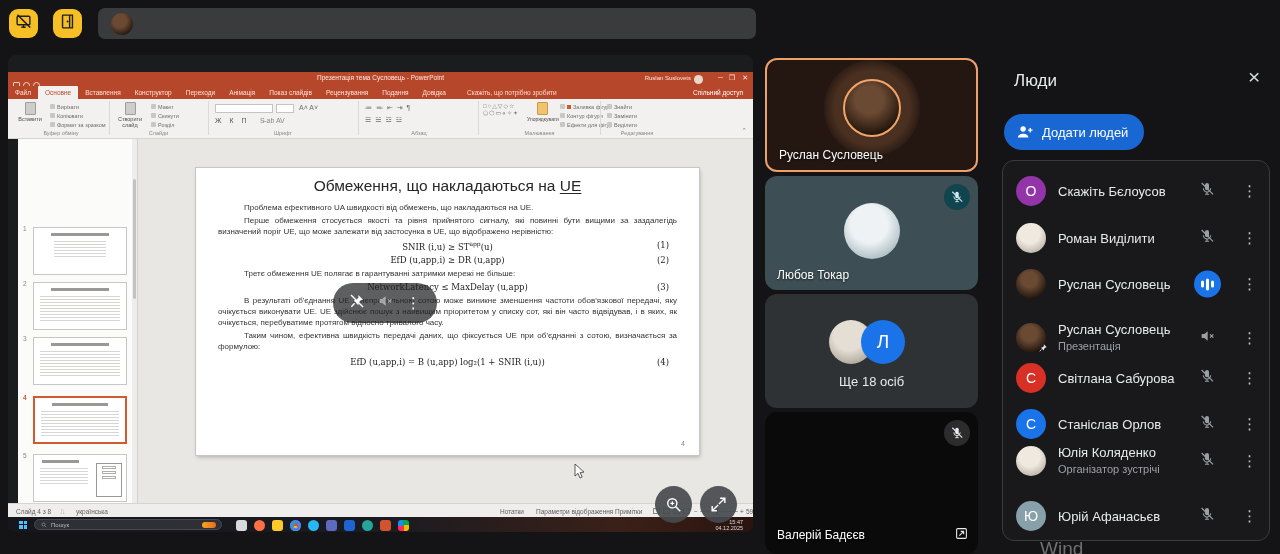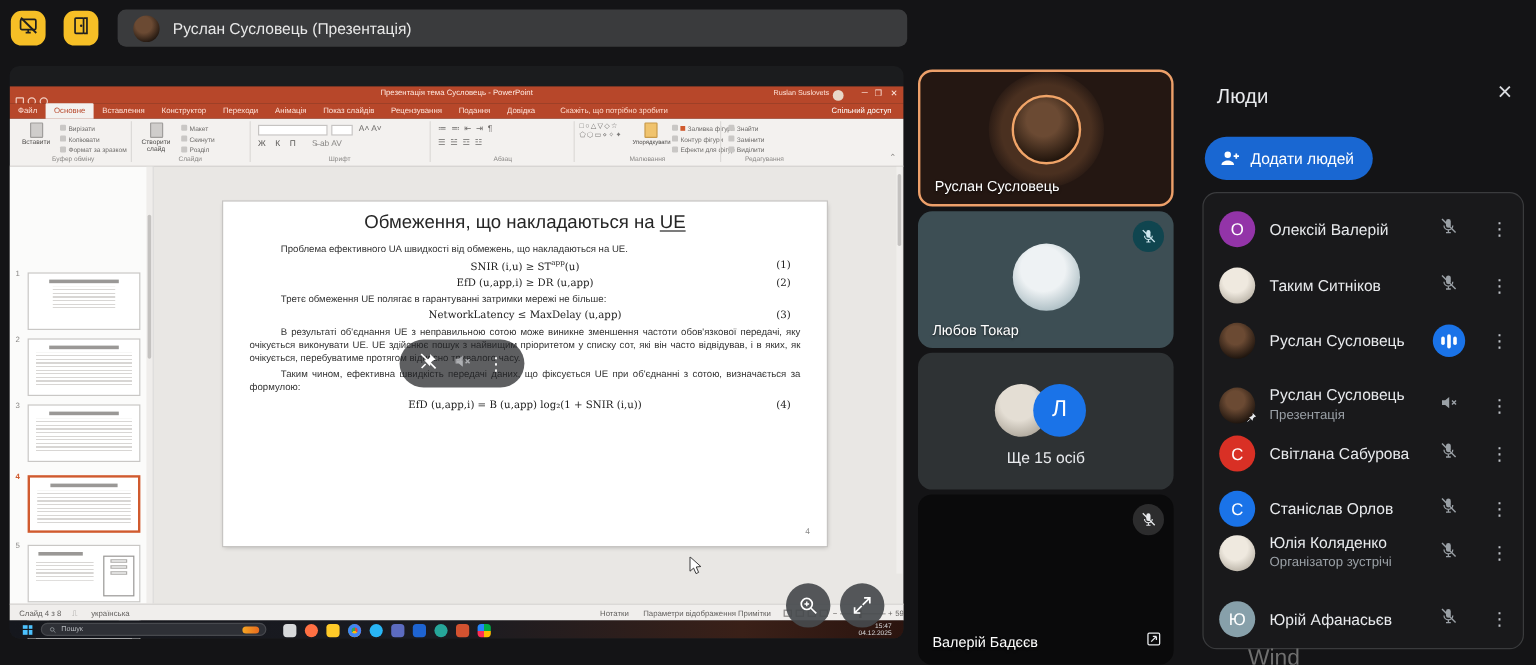--- a/index.html
+++ b/index.html
@@ -31,21 +31,21 @@
   .gdiv { position:absolute; top:2px; width:1px; height:34px; background:#dcdad8; }
   .glabel { position:absolute; top:31px; text-align:center; color:#8a8886; font-size:5.5px; }
   .bigbtn { position:absolute; top:3px; width:30px; text-align:center; }
   .bigbtn .bic { width:11px; height:13px; margin:0 auto 1px auto; background:#cfcdcb; border:1px solid #a09e9c; border-radius:1px; }
   .mini-row { position:absolute; font-size:5.5px; color:#6e6c6a; white-space:nowrap; }
   .mini-row::before { content:""; display:inline-block; width:5px; height:5px; background:#c9c7c5; margin-right:2px; border-radius:1px; }
   .fbox { position:absolute; height:9px; border:1px solid #c6c4c2; background:#fff; }
   .shape-glyphs { position:absolute; letter-spacing:1px; color:#7a7876; font-size:6px; line-height:7px; width:44px; }
   .chipdot { display:inline-block; width:4px; height:4px; margin-right:2px; }
 
-  .workspace { position:absolute; left:0; top:84px; width:745px; height:378px; background:#e9e7e4; }
+  .workspace { position:absolute; left:10px; top:84px; width:745px; height:378px; background:#e9e7e4; }
   .thumb-panel { position:absolute; left:0; top:0; width:120px; height:364px; background:#fbfbfa; border-right:1px solid #d3d1cf; }
   .tnum { position:absolute; left:5px; font-size:6.5px; color:#8a8886; }
   .tnum.sel { color:#d05a2e; font-weight:bold; }
   .thumb { position:absolute; left:15px; width:94px; height:48px; background:#fff; border:1px solid #c9c7c5; }
   .thumb.sel { border:2px solid #d05a2e; }
   .t-head { margin:5px auto 3px auto; width:62%; height:3px; background:#9a9896; }
   .t-body { margin:0 6px; height:28px; background:repeating-linear-gradient(#ffffff 0 2px, #d8d6d4 2px 3px); }
   .t-body.short { height:18px; }
   .t-diagram { position:absolute; right:4px; top:8px; width:26px; height:34px; border:1px solid #9a9896; background:#fff; }
   .t-diagram i { display:block; margin:2px auto; width:14px; height:3px; border:1px solid #b0aeac; }
@@ -137,21 +137,20 @@
   <span>
     <svg width="17" height="17" viewBox="0 0 24 24">
         <rect x="5" y="3" width="10" height="18" rx="1" fill="none" stroke="#1f1f1f" stroke-width="2"></rect>
         <path d="M15 3h4v18h-4" fill="none" stroke="#1f1f1f" stroke-width="2"></path>
         <circle cx="12.2" cy="12" r="1.4" fill="#1f1f1f"></circle>
       </svg>
   </span>
 </div>
 <div class="chip">
   <span class="chip-av"></span>
-  <span class="chip-label">Руслан Сусловець (Презентація)</span>
 </div>
 
 <div id="frame">
 
   <div class="ppt-titlebar">
     <span style="position:absolute;left:5px;top:3px"><i class="qa-ic"></i><i class="qa-ic" style="border-radius:50%"></i><i class="qa-ic" style="border-radius:50%"></i></span>
     <span class="ppt-title">Презентація тема Сусловець - PowerPoint</span>
     <span class="ppt-account">Ruslan Suslovets</span>
     <span class="ppt-av"></span>
     <span class="winctl" style="right:30px">─</span>
@@ -257,20 +256,21 @@
         </div>
 
       <div class="tscroll">
           <i></i>
         </div>
     </div>
 
     <div class="slide">
       <div class="s-title"><span>Обмеження, що накладаються на </span><u>UE</u></div>
       <div class="sp">Проблема ефективного UA швидкості від обмежень, що накладаються на UE.</div>
+      <div class="sp">Перше обмеження стосується якості та рівня прийнятого сигналу, які повинні бути вищими за заздалегідь визначений поріг UE, що може залежати від застосунка в UE, що відображено нерівністю:</div>
       <div class="frow"><span>SNIR (i,u) ≥ ST</span><sup style="font-size:6px">app</sup><span>(u)</span><span class="fnum">(1)</span></div>
       <div class="frow"><span>EfD (u,app,i) ≥ DR (u,app)</span><span class="fnum">(2)</span></div>
       <div class="sp">Третє обмеження UE полягає в гарантуванні затримки мережі не більше:</div>
       <div class="frow"><span>NetworkLatency ≤ MaxDelay (u,app)</span><span class="fnum">(3)</span></div>
       <div class="sp">В результаті об'єднання UE з неправильною сотою може виникне зменшення частоти обов'язкової передачі, яку очікується виконувати UE. UE здійснює пошук з найвищим пріоритетом у списку сот, які він часто відвідував, і в яких, як очікується, перебуватиме протягом відносно тривалого часу.</div>
       <div class="sp">Таким чином, ефективна швидкість передачі даних, що фіксується UE при об'єднанні з сотою, визначається за формулою:</div>
       <div class="frow" style="margin-top:5px"><span>EfD (u,app,i) = B (u,app) log₂(1 + SNIR (i,u))</span><span class="fnum">(4)</span></div>
       <span class="pagenum">4</span>
     </div>
     <div class="sscroll">
@@ -378,21 +378,21 @@
         <path d="M4 3l17 17" stroke="#cfe8f0" stroke-width="1.9"></path>
       </svg>
   </div>
   <span class="tile-name">Любов Токар</span>
 </div>
 <div class="tile t3">
   <div class="av1"></div>
   <div class="av2">
       <span>Л</span>
     </div>
-  <div class="more">Ще 15 осіб</div>
+  <div class="more">Ще 18 осіб</div>
 </div>
 <div class="tile t4">
   <div class="badge" style="background:rgba(255,255,255,.14)">
     <svg width="14" height="14" viewBox="0 0 24 24">
         <path d="M12 14a3 3 0 0 0 3-3V6a3 3 0 0 0-6 0v5a3 3 0 0 0 3 3z" fill="#e8eaed"></path>
         <path d="M17.5 11a5.5 5.5 0 0 1-11 0" fill="none" stroke="#e8eaed" stroke-width="1.6"></path>
         <path d="M12 16.5V20M9 20h6" stroke="#e8eaed" stroke-width="1.6"></path>
         <path d="M4 3l17 17" stroke="#e8eaed" stroke-width="1.9"></path>
       </svg>
   </div>
@@ -414,33 +414,33 @@
       <path d="M19 6.5v6M16 9.5h6" stroke="#fff" stroke-width="1.9"></path>
     </svg>
   <span>Додати людей</span>
 </button>
 <div class="plist"></div>
 
 <div class="prow" style="top:168px">
   <div class="pav" style="background:#9334a8">
       <span>О</span>
     </div>
-  <span class="pname">Олексій Валерій</span>
+  <span class="pname">Скажіть Бєлоусов</span>
   <span class="picon"><svg width="16" height="16" viewBox="0 0 24 24">
         <path d="M12 14a3 3 0 0 0 3-3V6a3 3 0 0 0-6 0v5a3 3 0 0 0 3 3z" fill="currentColor"></path>
         <path d="M17.5 11a5.5 5.5 0 0 1-11 0" fill="none" stroke="currentColor" stroke-width="1.6"></path>
         <path d="M12 16.5V20M9 20h6" stroke="currentColor" stroke-width="1.6"></path>
         <path d="M4 3l17 17" stroke="currentColor" stroke-width="1.8"></path>
       </svg></span>
   <span class="pdots">⋮</span>
 </div>
 
 <div class="prow" style="top:215px">
   <div class="pav photo-light"></div>
-  <span class="pname">Таким Ситніков</span>
+  <span class="pname">Роман Виділити</span>
   <span class="picon"><svg width="16" height="16" viewBox="0 0 24 24">
         <path d="M12 14a3 3 0 0 0 3-3V6a3 3 0 0 0-6 0v5a3 3 0 0 0 3 3z" fill="currentColor"></path>
         <path d="M17.5 11a5.5 5.5 0 0 1-11 0" fill="none" stroke="currentColor" stroke-width="1.6"></path>
         <path d="M12 16.5V20M9 20h6" stroke="currentColor" stroke-width="1.6"></path>
         <path d="M4 3l17 17" stroke="currentColor" stroke-width="1.8"></path>
       </svg></span>
   <span class="pdots">⋮</span>
 </div>
 
 <div class="prow" style="top:261px">

